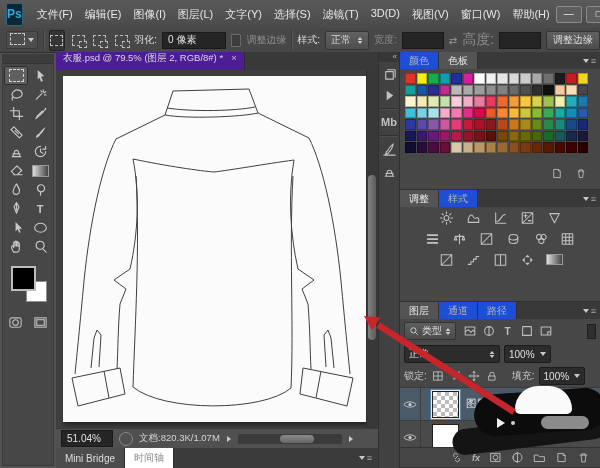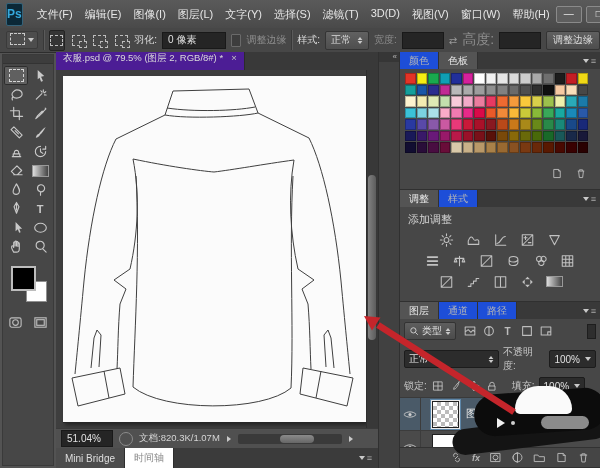--- a/index.html
+++ b/index.html
@@ -360,20 +360,47 @@
     <div class="btab off">时间轴</div>
     <div class="pmenu" style="padding-right:6px;">
         <span class="tri-d"></span>
         <span>≡</span>
       </div>
   </div>
 </div>
 
 <div class="abs dockstrip">
   <div class="dshead">«</div>
+  <div id="dockicons">
+      <div class="dsicon">
+        <svg width="15" height="15" viewBox="0 0 16 16">
+          <path d="M4,6 H12 V14 H4 Z M6,4 H14 V12" fill="none" stroke="#c2c2c2" stroke-width="1.2" stroke-linejoin="round" stroke-linecap="round"></path>
+        </svg>
+      </div>
+      <div class="dsicon">
+        <svg width="15" height="15" viewBox="0 0 16 16">
+          <path d="M5,3 L12,8 L5,13 Z" fill="#c2c2c2" stroke="none" stroke-linejoin="round" stroke-linecap="round"></path>
+        </svg>
+      </div>
+      <div class="dsdiv"></div>
+      <div class="dsicon">
+        <span style="font-weight:bold;font-size:11px;font-style:normal;">Mb</span>
+      </div>
+      <div class="dsdiv"></div>
+      <div class="dsicon">
+        <svg width="15" height="15" viewBox="0 0 16 16">
+          <path d="M12,2 C9,4.5 7,7 6.2,9 C4.8,9.6 4,11 3.8,13 C5.6,12.8 7,12 7.6,10.6 C9.2,9.4 11,6 12,2 Z M2,14 H14" fill="none" stroke="#c2c2c2" stroke-width="1.2" stroke-linejoin="round" stroke-linecap="round"></path>
+        </svg>
+      </div>
+      <div class="dsicon">
+        <svg width="15" height="15" viewBox="0 0 16 16">
+          <path d="M3.5,13 H12.5 M4.5,13 V10 H11.5 V13 M6,10 C3.8,5.5 12.2,5.5 10,10" fill="none" stroke="#c2c2c2" stroke-width="1.2" stroke-linejoin="round" stroke-linecap="round"></path>
+        </svg>
+      </div>
+    </div>
 </div>
 
 <div class="abs rightdock">
 
   <div class="panel" style="top:0;height:138px;">
     <div class="ptabs" id="swtabs">
         <div class="ptab">颜色</div>
         <div class="ptab active">色板</div>
         <div class="pmenu">
           <span class="tri-d"></span>
@@ -510,21 +537,20 @@
 
   <div class="panel" style="top:138px;height:112px;">
     <div class="ptabs" id="adjtabs">
         <div class="ptab active">调整</div>
         <div class="ptab">样式</div>
         <div class="pmenu">
           <span class="tri-d"></span>
           <span>≡</span>
         </div>
       </div>
-    <div class="adjhint">添加调整</div>
     <div id="adjrows">
         <div class="adjrow">
           <span class="ai">
             <svg width="15" height="14" viewBox="0 0 16 16">
               <path d="M8,5.2 A2.8,2.8 0 1 0 8,10.8 A2.8,2.8 0 0 0 8,5.2 Z M8,1 V3 M8,13 V15 M1,8 H3 M13,8 H15 M3,3 L4.4,4.4 M11.6,11.6 L13,13 M13,3 L11.6,4.4 M4.4,11.6 L3,13" fill="none" stroke="#c2c2c2" stroke-width="1.2" stroke-linejoin="round" stroke-linecap="round"></path>
             </svg>
           </span>
           <span class="ai">
             <svg width="15" height="14" viewBox="0 0 16 16">
               <path d="M2,13 L2,9 C4,4 6,3 8,7 C10,11 12,5 14,9 L14,13 Z" fill="none" stroke="#c2c2c2" stroke-width="1.2" stroke-linejoin="round" stroke-linecap="round"></path>
@@ -660,21 +686,20 @@
       <span style="margin-left:auto;width:7px;height:13px;background:#2e2e2e;border:1px solid #1e1e1e;"></span>
     </div>
     <div class="brow">
       <span class="ddark" style="width:86px;justify-content:space-between;">
         <span>正常</span>
         <span class="stp">
             <span class="tri-u"></span>
             <span class="tri-d"></span>
           </span>
       </span>
-      <span class="lbl">不透明度:</span>
       <span class="ddark">
         <span>100%</span>
           <span class="tri-d"></span>
       </span>
     </div>
     <div class="brow">
       <span class="lbl">锁定:</span>
       <span id="lockicons" style="display:flex;gap:3px;">
           <span class="lockico">
             <svg width="12" height="12" viewBox="0 0 16 16">

